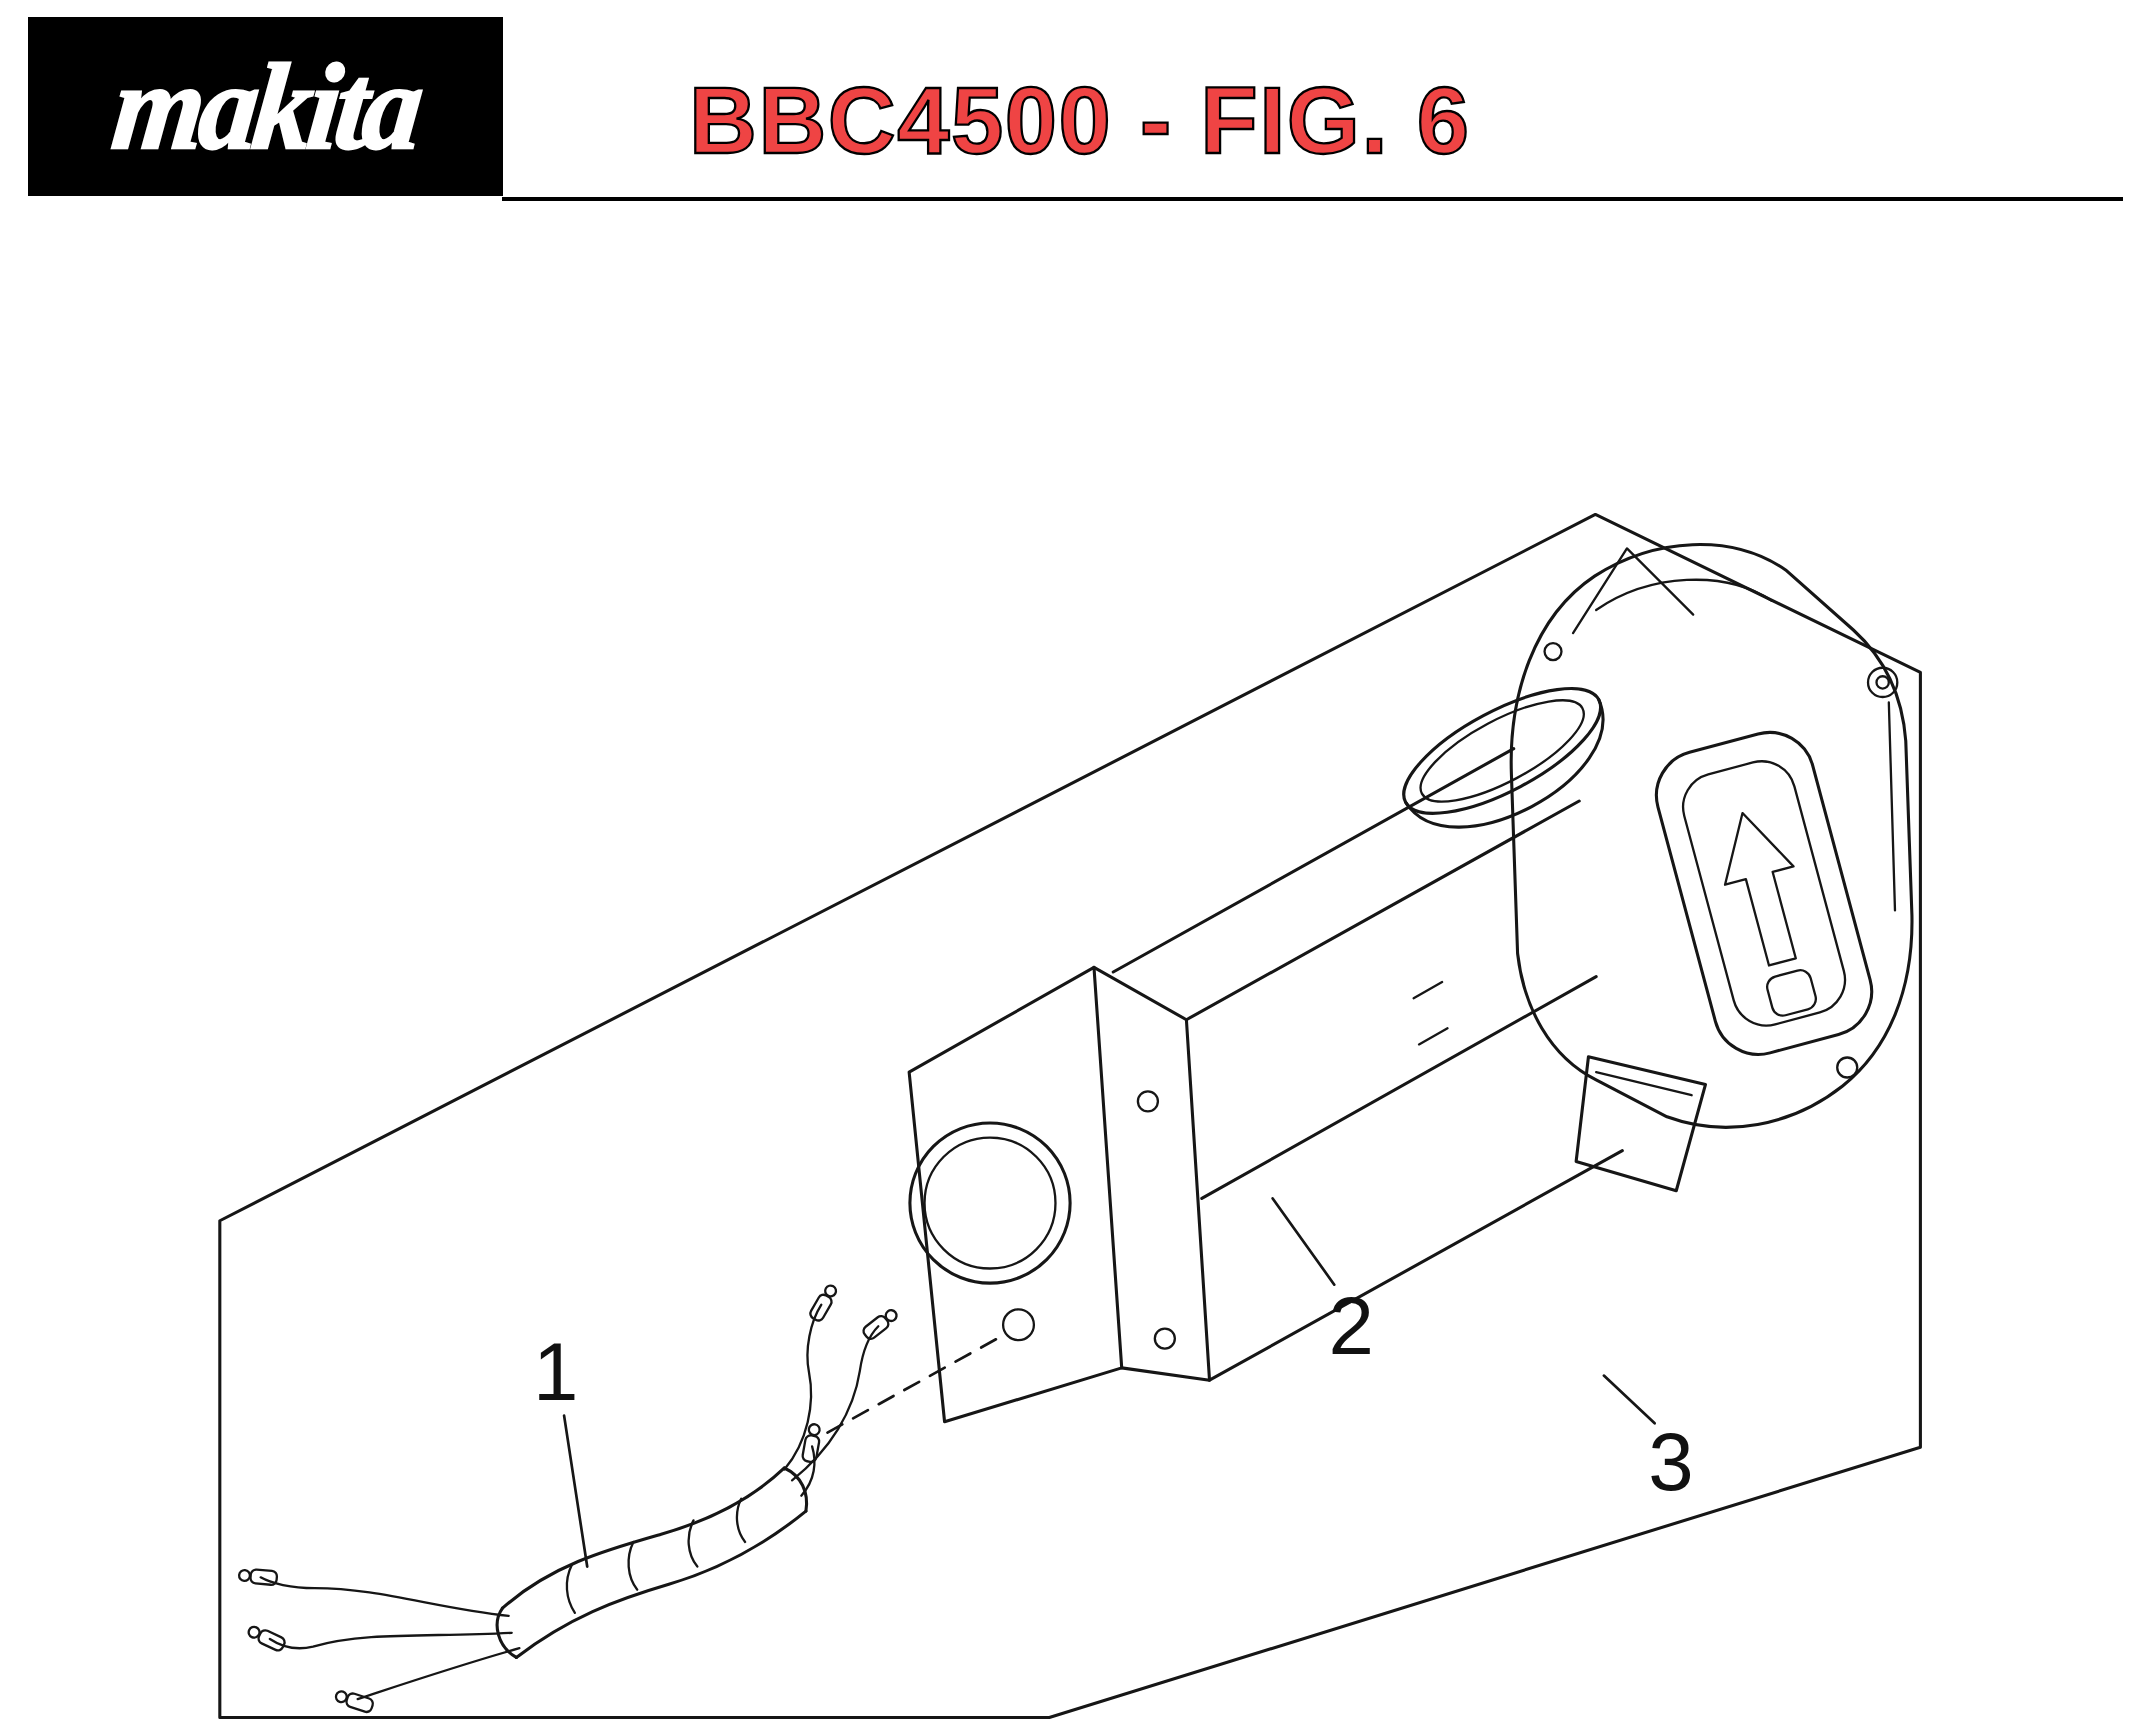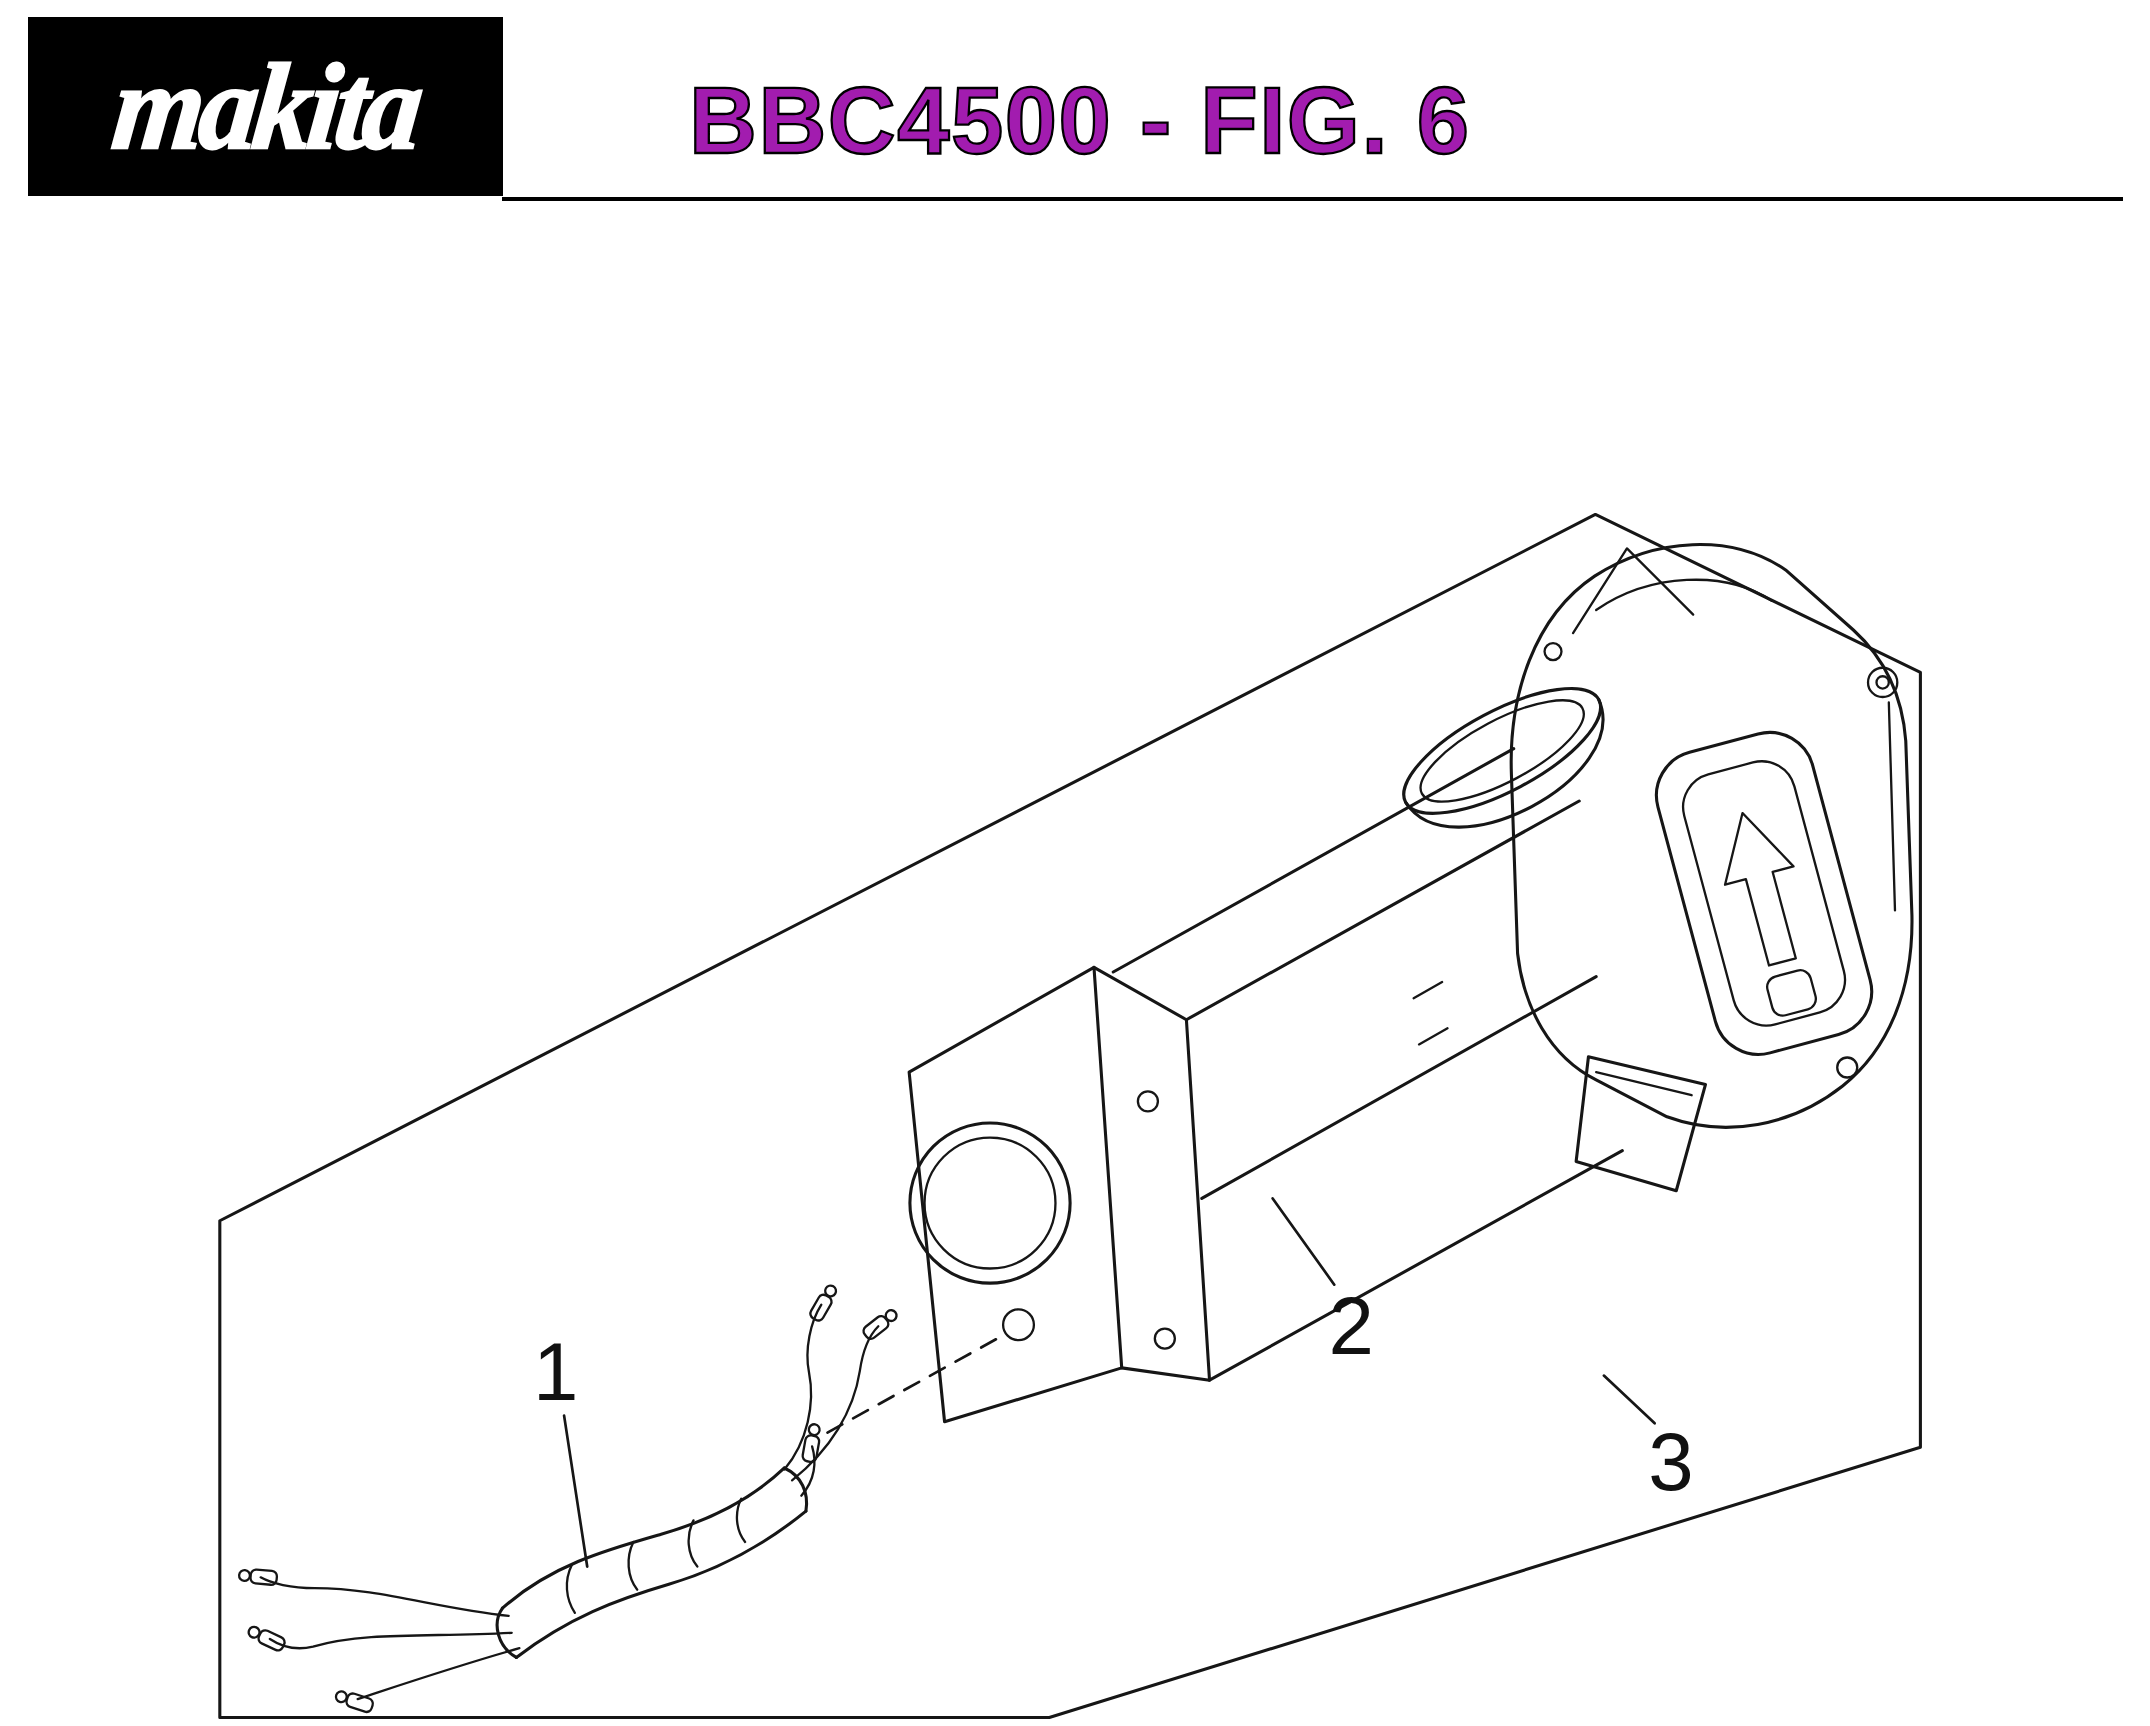--- a/index.html
+++ b/index.html
@@ -11,21 +11,21 @@
     position:absolute;left:28px;top:17px;width:475px;height:179px;background:#000;
     display:flex;align-items:center;justify-content:center;
   }
   .logo-text{
     color:#fff;font-style:italic;font-weight:700;font-size:117px;letter-spacing:-4.6px;
     transform:skewX(-6deg) scaleY(1.05);-webkit-text-stroke:2.3px #fff;
     font-family:"Liberation Serif",serif;
   }
   .fig-title{
     position:absolute;left:689px;top:74px;margin:0;white-space:nowrap;
-    font-size:94px;font-weight:700;letter-spacing:1.5px;color:#a21caf;
+    font-size:94px;font-weight:700;letter-spacing:1.5px;color:#ef4444;
     -webkit-text-stroke:2.3px #000;line-height:1;
   }
   .header-rule{
     position:absolute;left:502px;top:197px;width:1621px;height:3.9px;background:#000;
   }
   svg.diagram{position:absolute;left:0;top:0;}
   .ln{fill:none;stroke:#161616;stroke-width:4px;stroke-linecap:round;stroke-linejoin:round;}
   .thin{stroke-width:3px;}
   .dashed{stroke-dasharray:22 16;stroke-width:3.5px;}
   .leader{stroke-width:3.5px;}

